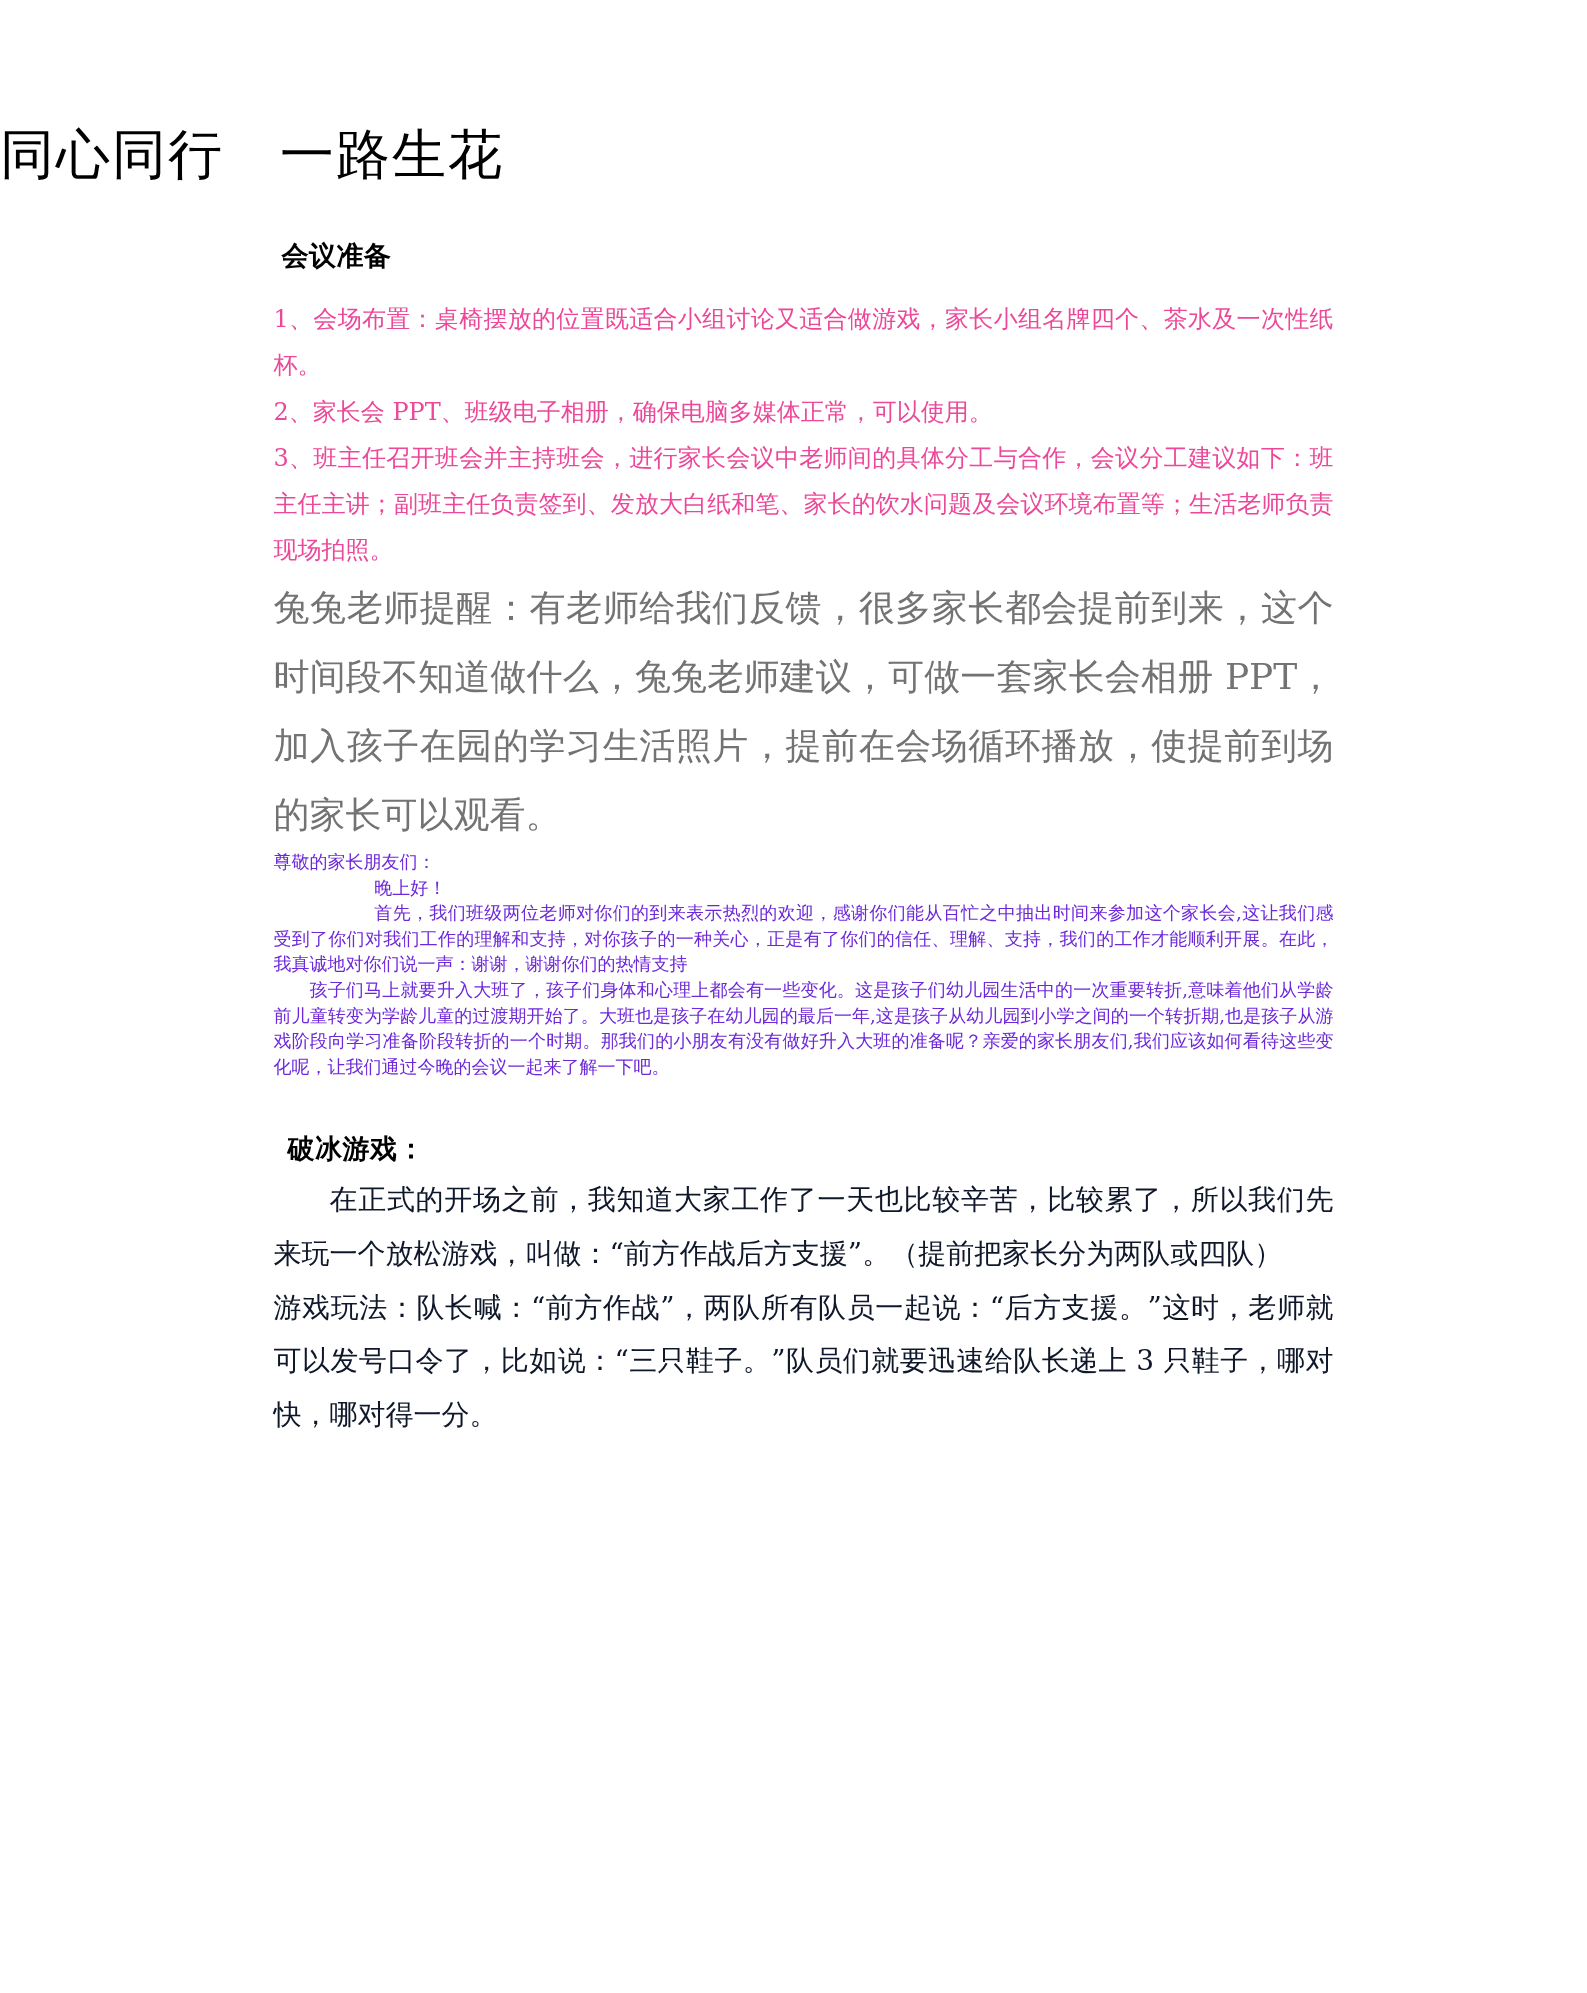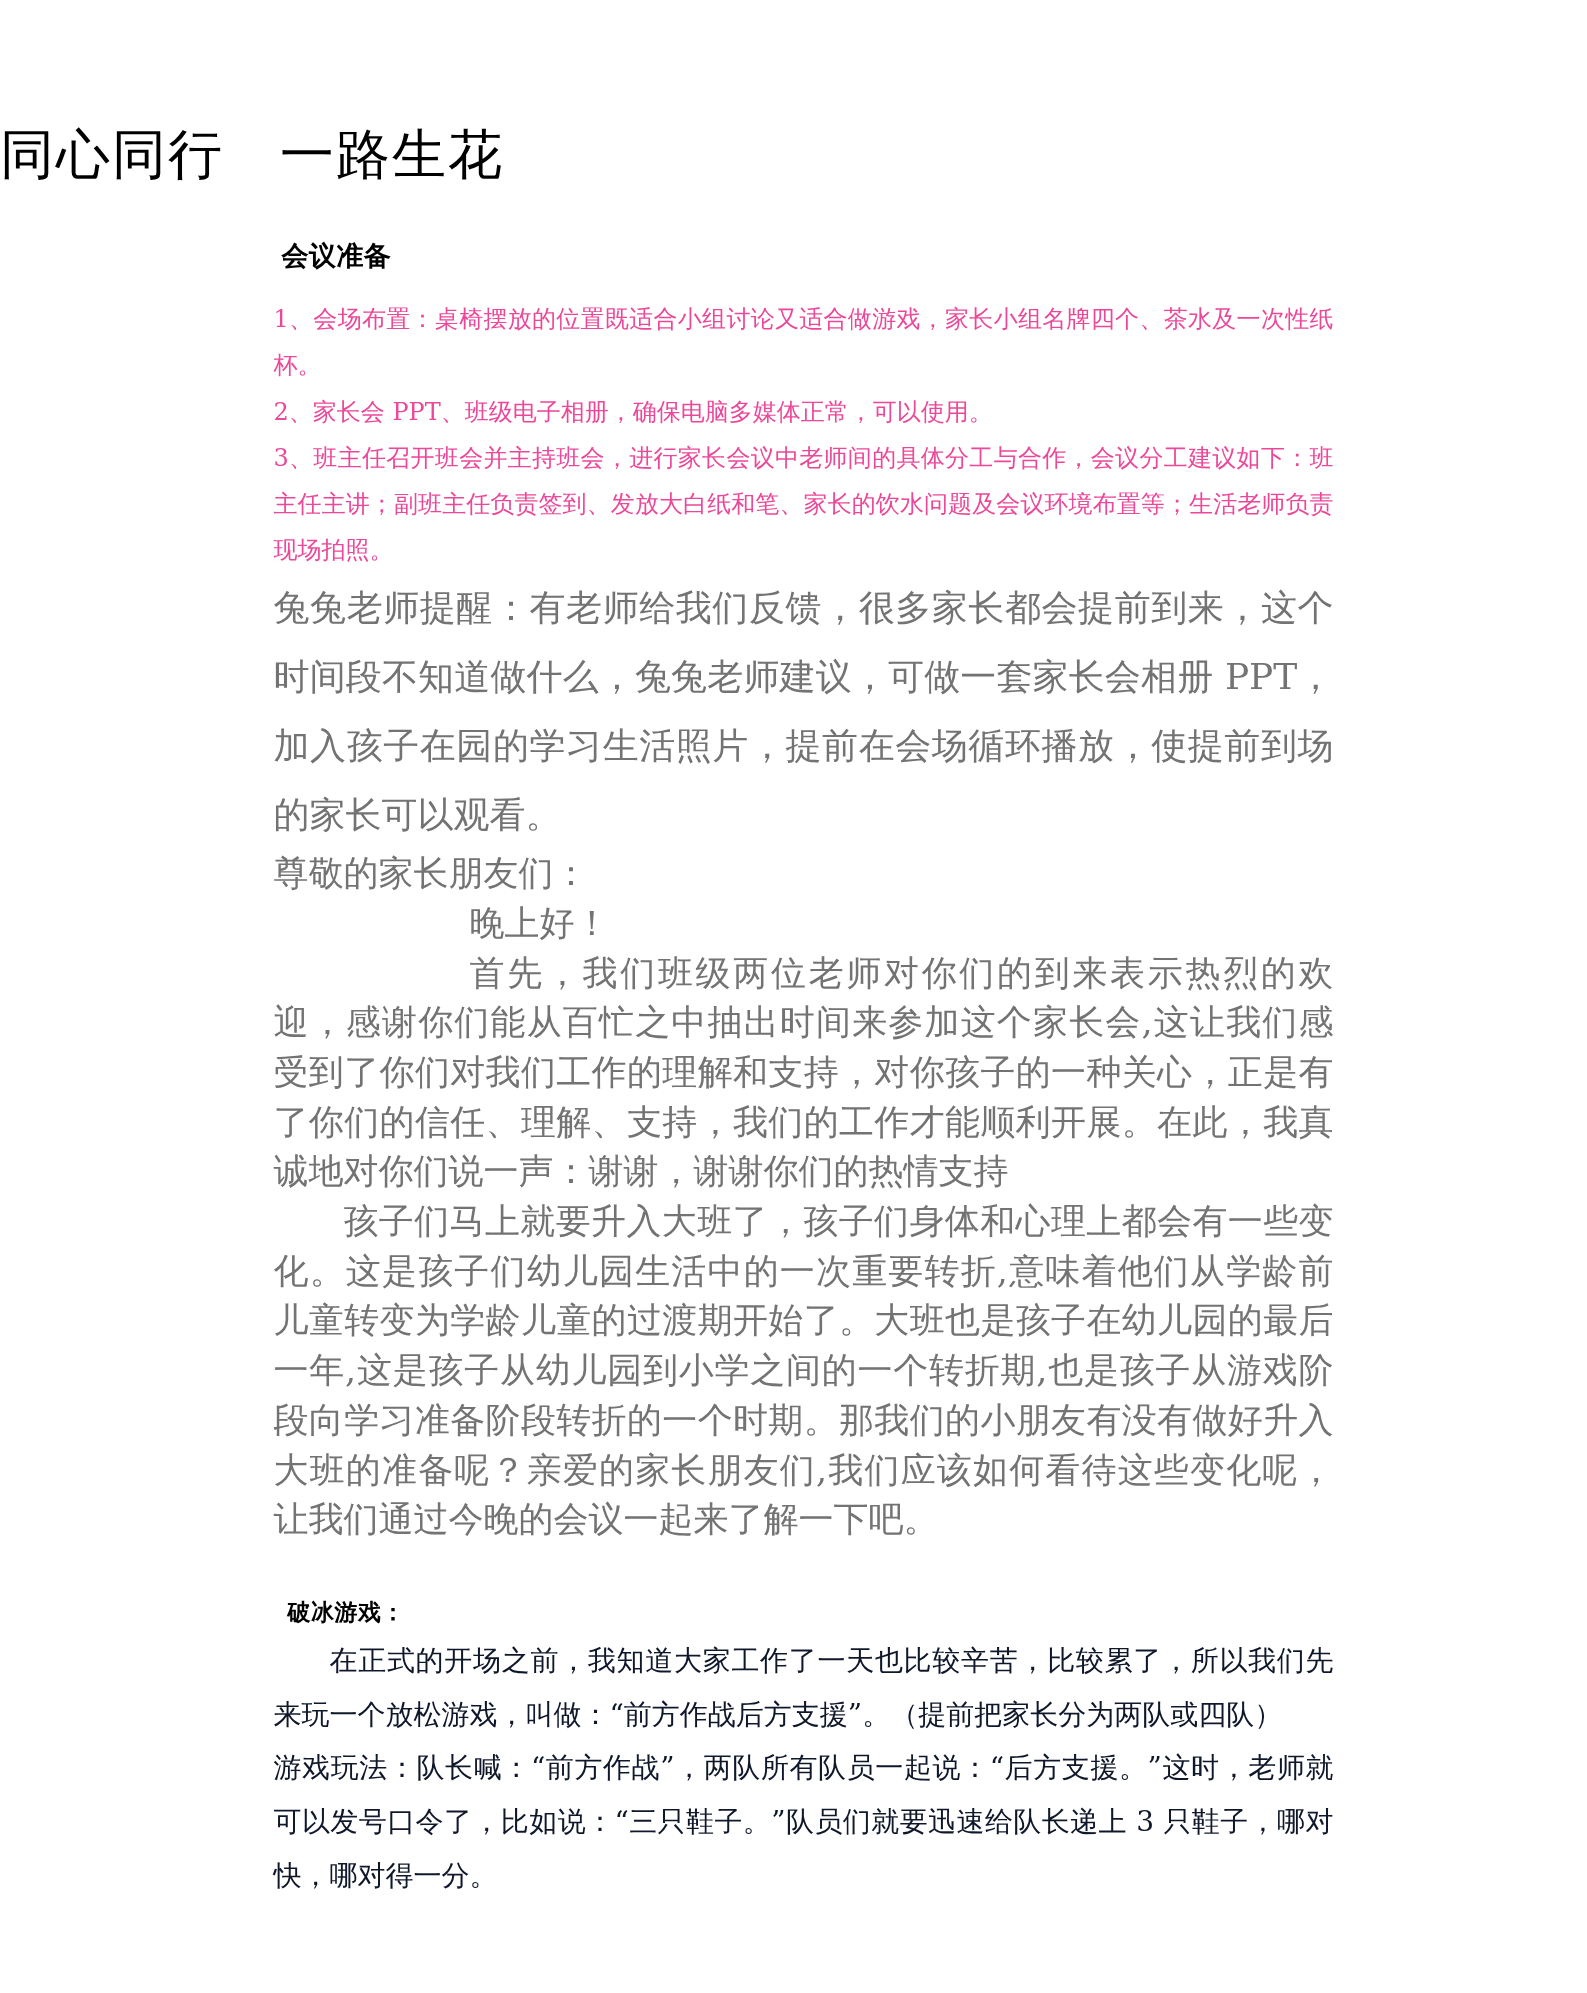--- a/index.html
+++ b/index.html
@@ -60,31 +60,31 @@
   }
   .blue-note {
     font-size: 36px;
     line-height: 1.92;
     margin: 0;
     text-align: justify;
     text-justify: inter-ideograph;
     color: #737373;
   }
   .tight-block {
-    font-size: 35px;
+    font-size: 18px;
     line-height: 1.42;
     margin: 0;
     text-align: justify;
     text-justify: inter-ideograph;
-    color: #737373;
+    color: #6d28d9;
   }
   .game-heading {
     font-family: "DejaVu Sans", "Liberation Sans", sans-serif;
     font-weight: 700;
-    font-size: 23px;
+    font-size: 27px;
     margin: 0;
     padding-top: 52px;
     padding-bottom: 6px;
     padding-left: 14px;
     letter-spacing: 0.5px;
     color: #000;
   }
   .loose {
     font-size: 28px;
     line-height: 1.92;

